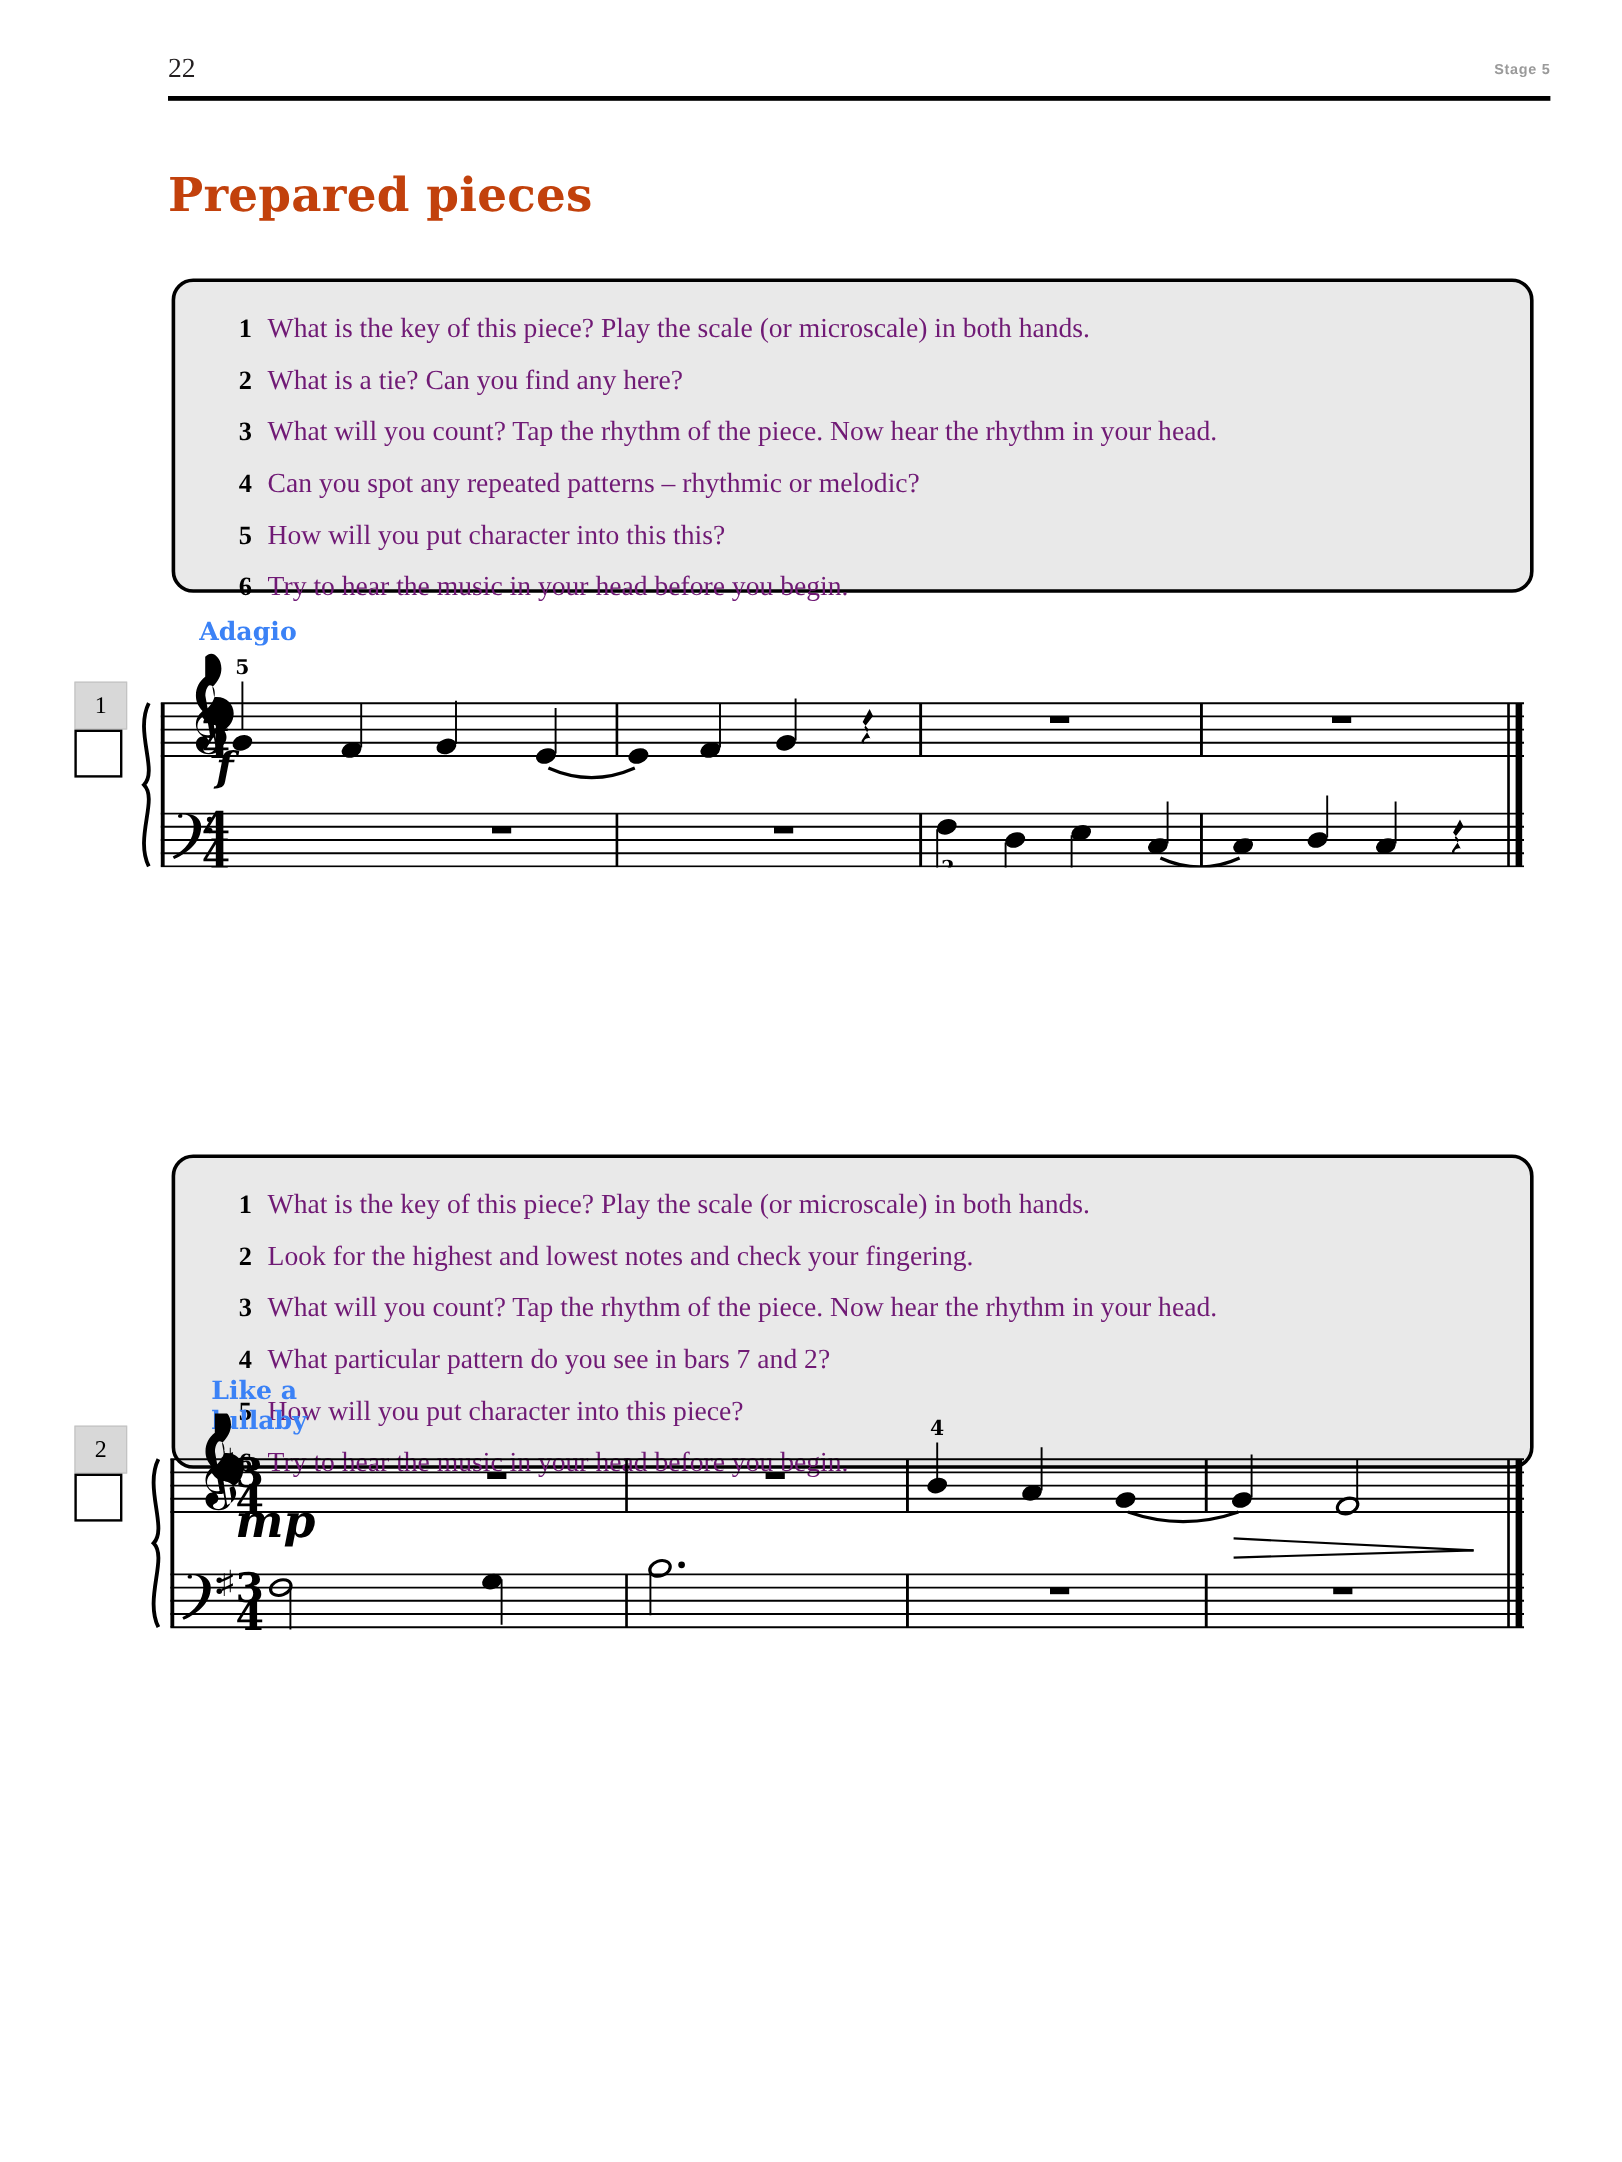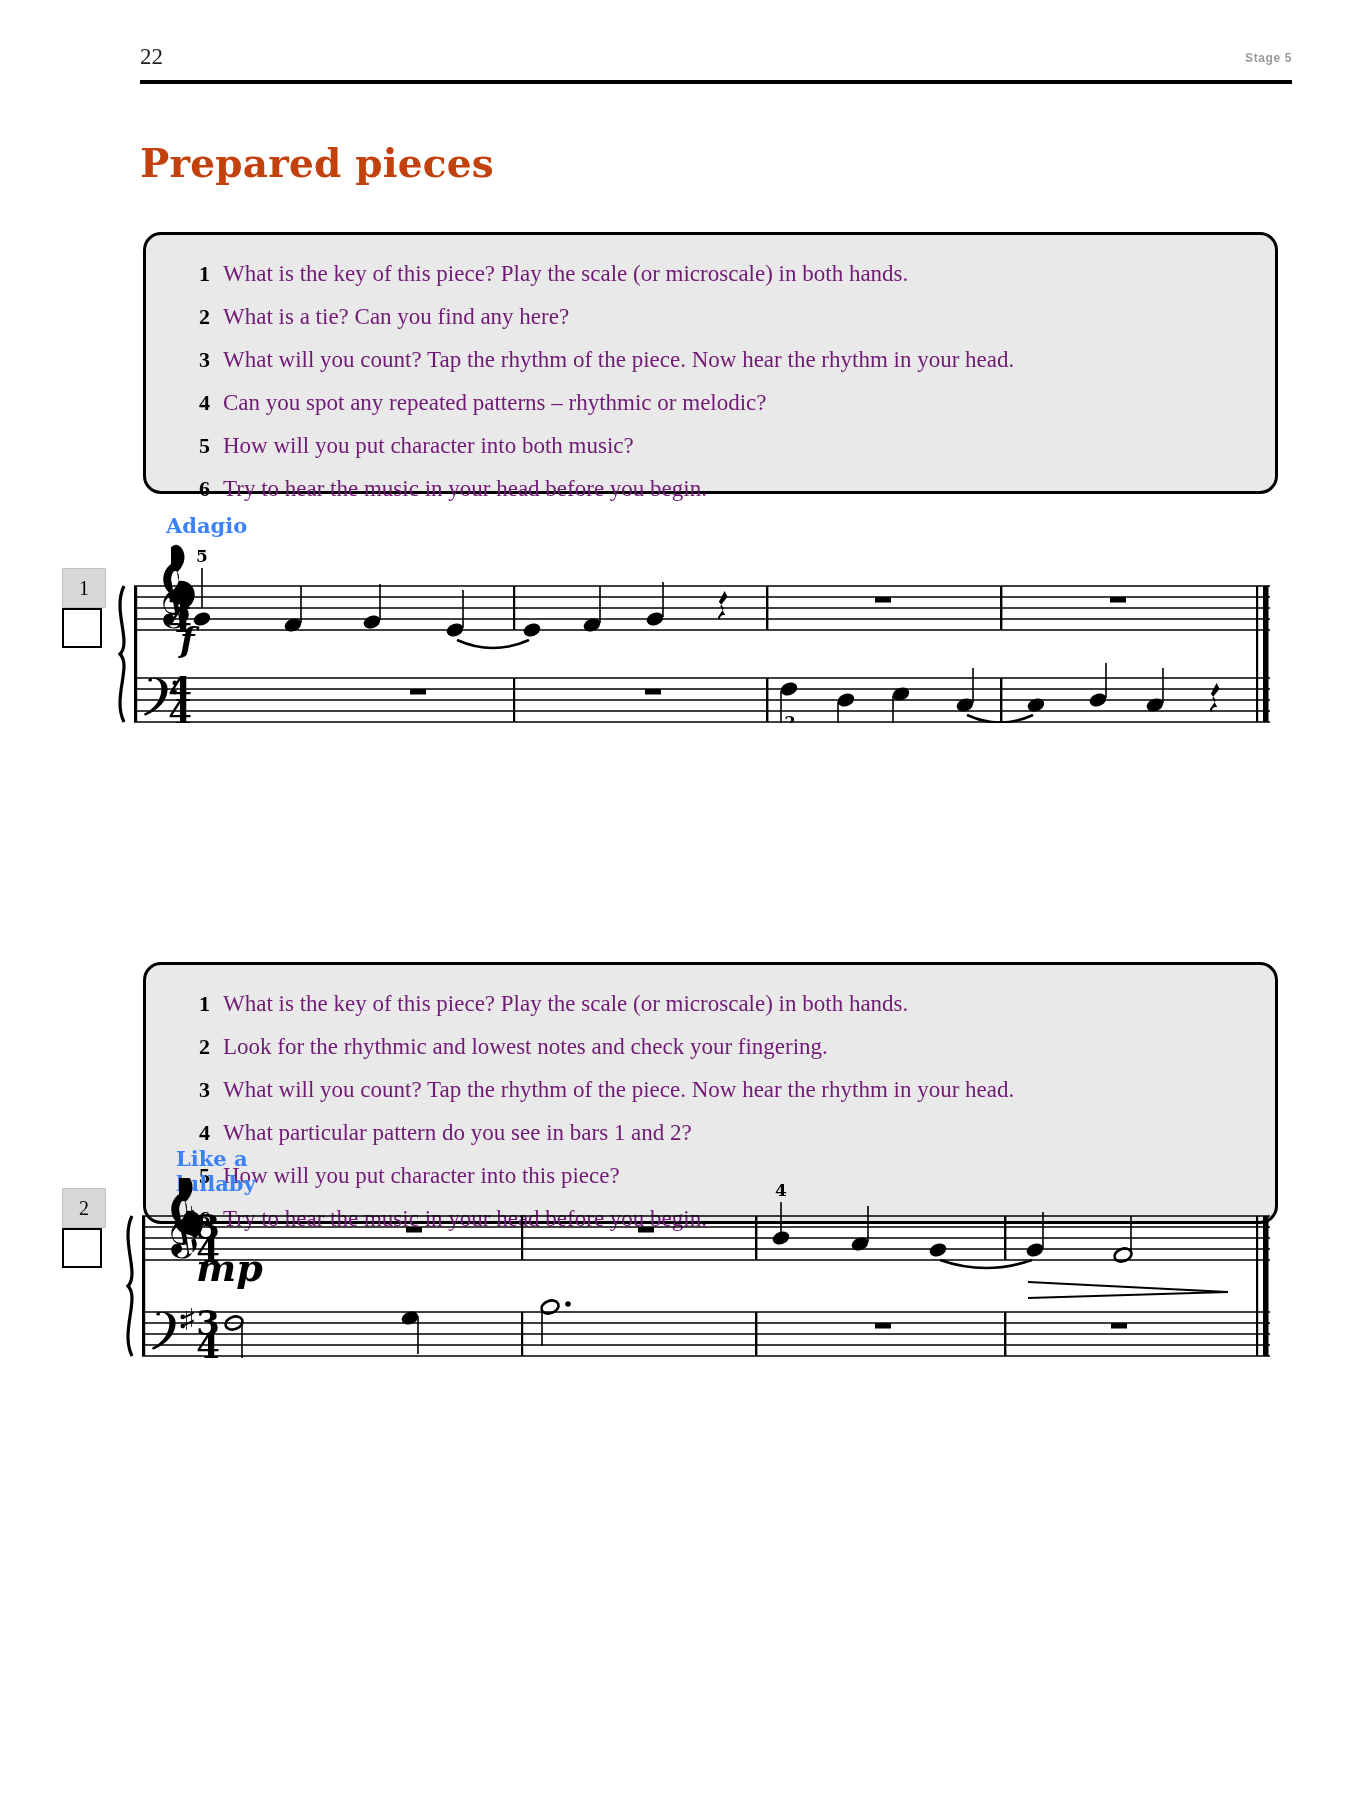--- a/index.html
+++ b/index.html
@@ -195,21 +195,21 @@
       <li class="qitem">
         <span class="qnum">3</span>
         <span class="qtext">What will you count? Tap the rhythm of the piece. Now hear the rhythm in your head.</span>
       </li>
       <li class="qitem">
         <span class="qnum">4</span>
         <span class="qtext">Can you spot any repeated patterns – rhythmic or melodic?</span>
       </li>
       <li class="qitem">
         <span class="qnum">5</span>
-        <span class="qtext">How will you put character into both music?</span>
+        <span class="qtext">How will you put character into this this?</span>
       </li>
       <li class="qitem">
         <span class="qnum">6</span>
         <span class="qtext">Try to hear the music in your head before you begin.</span>
       </li>
     </ul>
   </div>
 
   <div class="piece" id="piece-1">
 
@@ -352,29 +352,29 @@
   </div>
 
   <div class="qbox" id="qbox-2">
     <ul class="qlist">
       <li class="qitem">
         <span class="qnum">1</span>
         <span class="qtext">What is the key of this piece? Play the scale (or microscale) in both hands.</span>
       </li>
       <li class="qitem">
         <span class="qnum">2</span>
-        <span class="qtext">Look for the rhythmic and lowest notes and check your fingering.</span>
+        <span class="qtext">Look for the highest and lowest notes and check your fingering.</span>
       </li>
       <li class="qitem">
         <span class="qnum">3</span>
         <span class="qtext">What will you count? Tap the rhythm of the piece. Now hear the rhythm in your head.</span>
       </li>
       <li class="qitem">
         <span class="qnum">4</span>
-        <span class="qtext">What particular pattern do you see in bars 1 and 2?</span>
+        <span class="qtext">What particular pattern do you see in bars 7 and 2?</span>
       </li>
       <li class="qitem">
         <span class="qnum">5</span>
         <span class="qtext">How will you put character into this piece?</span>
       </li>
       <li class="qitem">
         <span class="qnum">6</span>
         <span class="qtext">Try to hear the music in your head before you begin.</span>
       </li>
     </ul>

